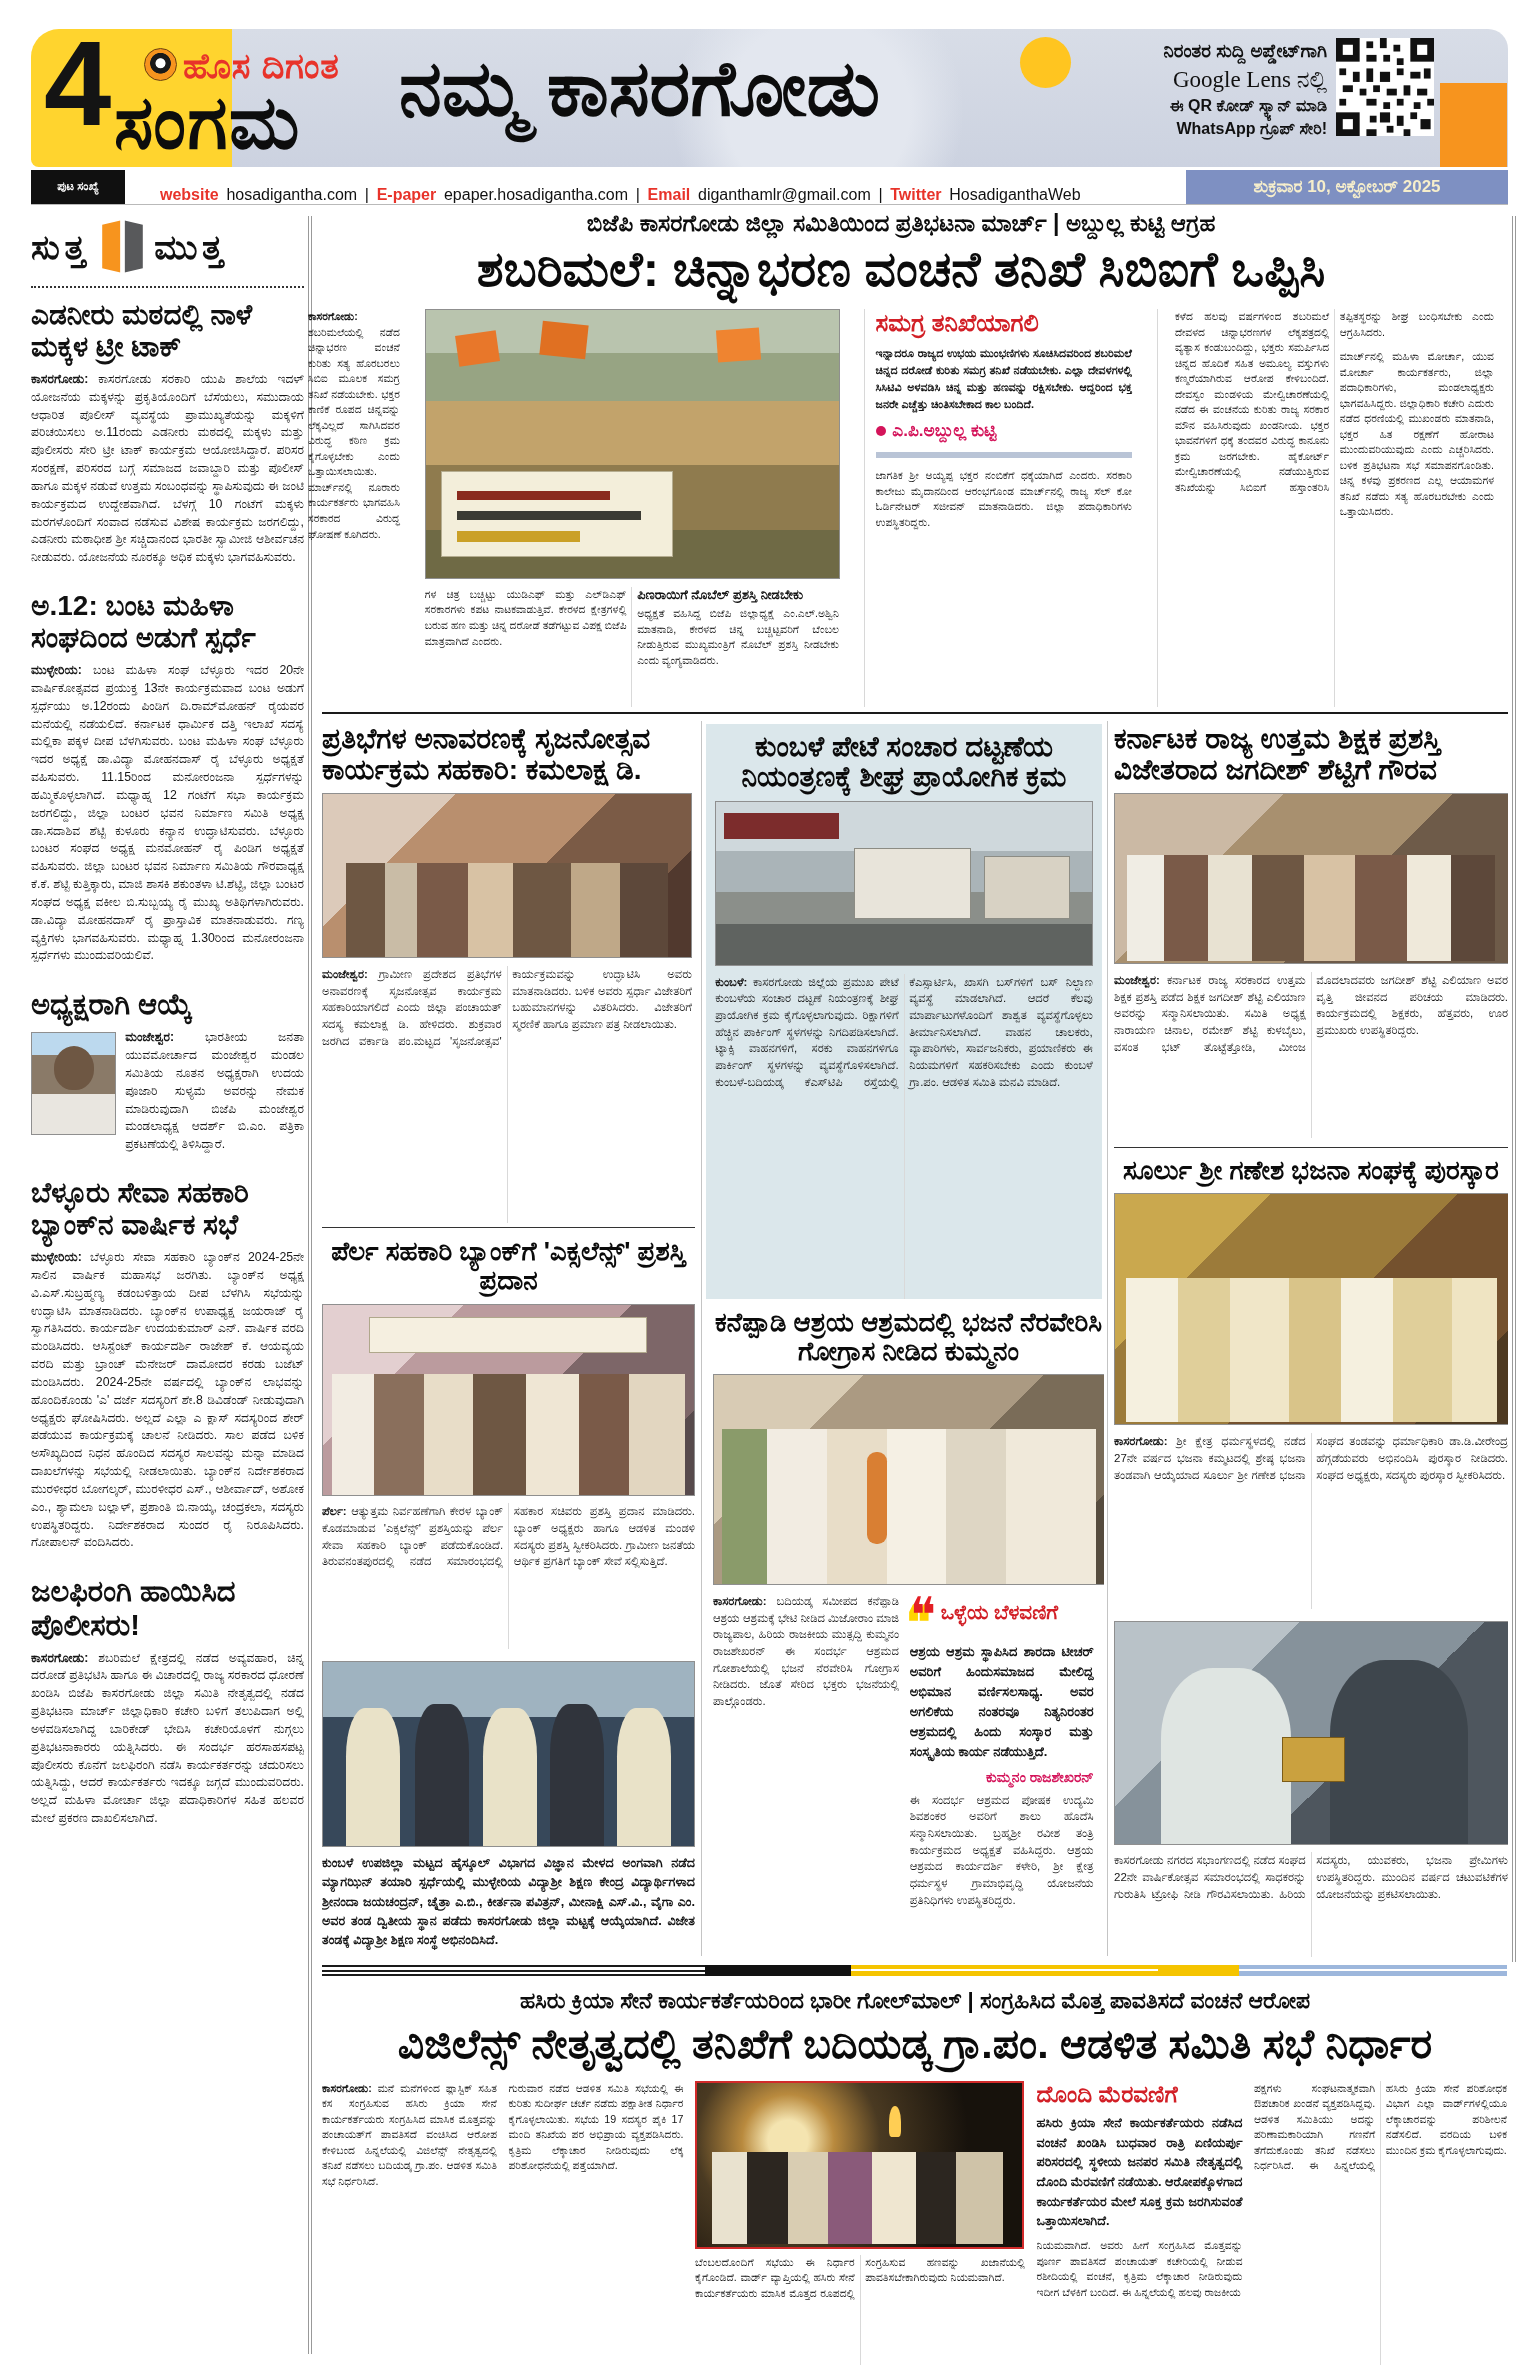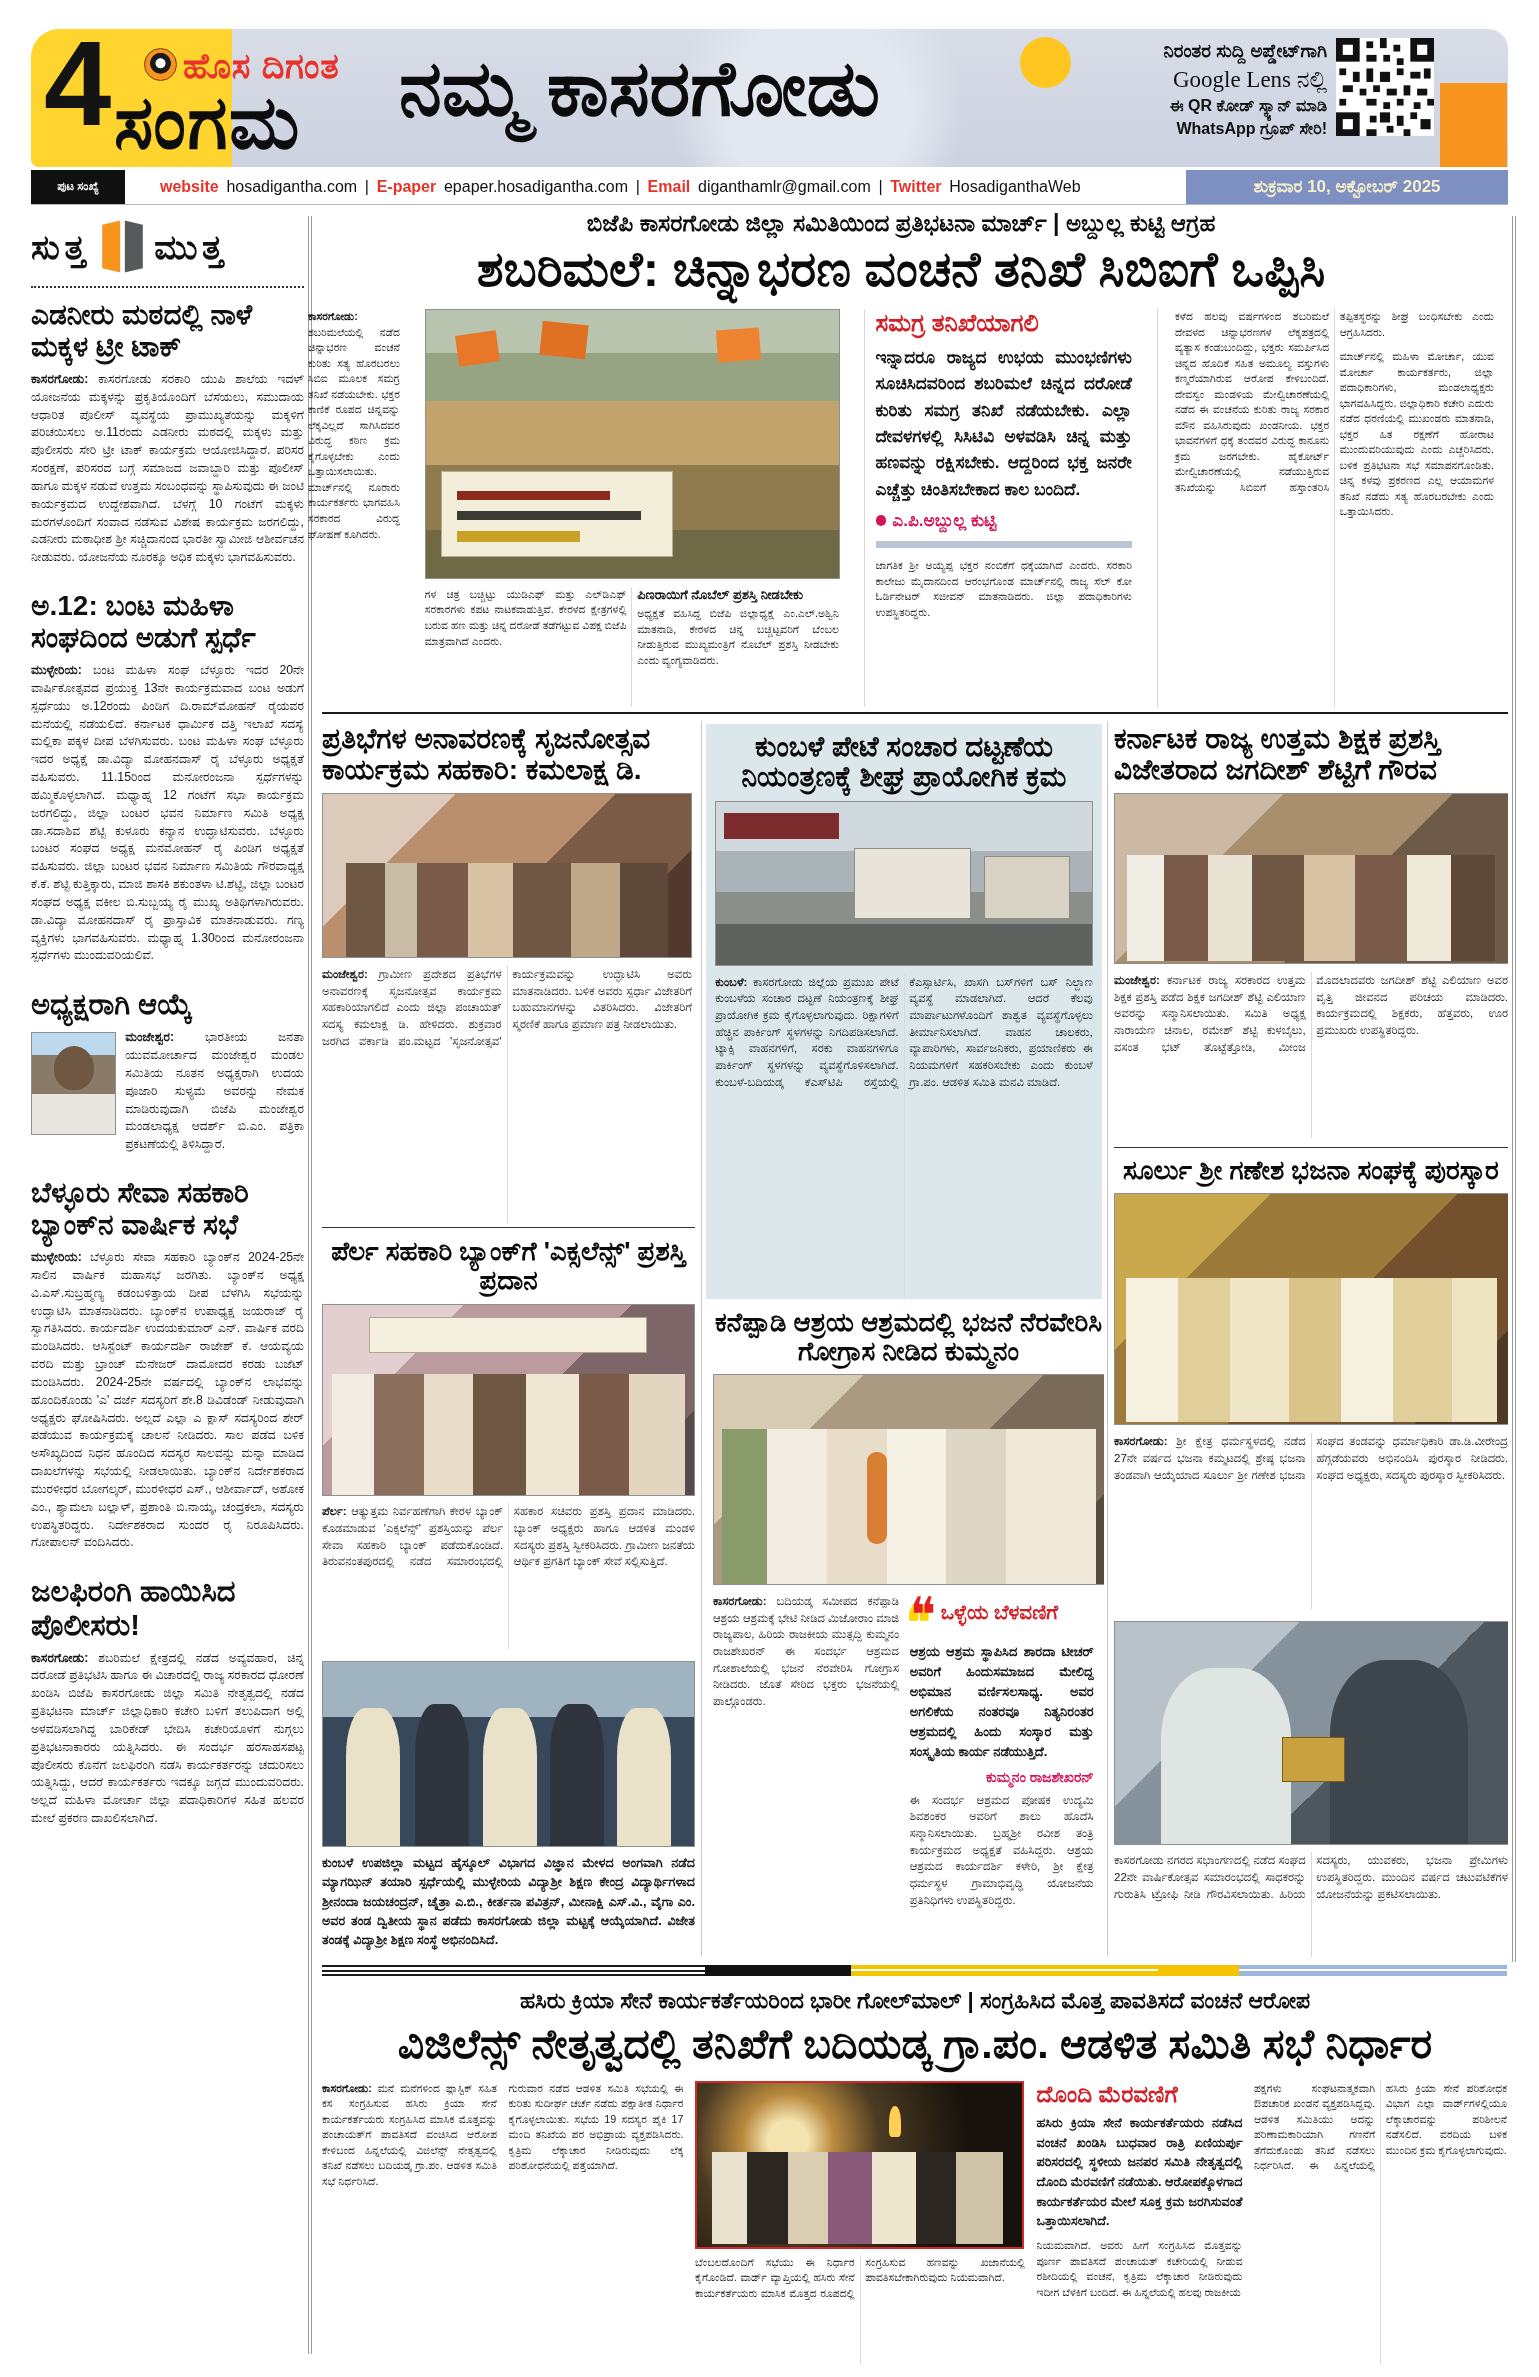--- a/index.html
+++ b/index.html
@@ -93,21 +93,21 @@
           <rect x="20" y="27" width="2" height="2"></rect>
       </g>
     </svg>
     <div class="abs" style="left:1440px;top:83px;width:67px;height:84px;background:#f7941e"></div>
   </div>
 
   <div class="abs" style="left:31px;top:170px;width:1477px;height:34px;border-bottom:1.5px solid #b9b9b9">
     <div class="abs" style="left:0;top:0;width:94px;height:34px;background:#101010;color:#fff;display:flex;align-items:center;justify-content:center;text-align:center">
       <span style="font-size:11.5px;font-weight:bold;line-height:1.2;width:54px;display:inline-block">ಪುಟ ಸಂಖ್ಯೆ</span>
     </div>
-    <div class="abs" style="left:94px;top:0;width:1058px;height:34px;background:#ffffff;display:flex;align-items:center;gap:7.7px;padding-left:35px;font-size:16px;white-space:nowrap">
+    <div class="abs" style="left:94px;top:0;width:1058px;height:34px;background:#ffffff;display:flex;align-items:flex-end;gap:7.7px;padding-left:35px;font-size:16px;white-space:nowrap">
       <span class="strip-label">website</span>
       <span>hosadigantha.com</span>
       <span>|</span>
       <span class="strip-label">E-paper</span>
       <span>epaper.hosadigantha.com</span>
       <span>|</span>
       <span class="strip-label">Email</span>
       <span>diganthamlr@gmail.com</span>
       <span>|</span>
       <span class="strip-label">Twitter</span>
@@ -203,21 +203,21 @@
         </div>
         <div class="cols2" style="margin-top:7.7px;height:123px;overflow:hidden">
           <div class="body small jt">ಗಳ ಚಿತ್ರ ಬಚ್ಚಿಟ್ಟು ಯುಡಿಎಫ್ ಮತ್ತು ಎಲ್‌ಡಿಎಫ್ ಸರಕಾರಗಳು ಕಪಟ ನಾಟಕವಾಡುತ್ತಿವೆ. ಕೇರಳದ ಕ್ಷೇತ್ರಗಳಲ್ಲಿ ಬರುವ ಹಣ ಮತ್ತು ಚಿನ್ನ ದರೋಡೆ ತಡೆಗಟ್ಟುವ ವಿಪಕ್ಷ ಬಿಜೆಪಿ ಮಾತ್ರವಾಗಿದೆ ಎಂದರು.</div>
           <div class="dl" style="font-size:13px;margin:6.1px 0 3.1px">ಪಿಣರಾಯಿಗೆ ನೊಬೆಲ್ ಪ್ರಶಸ್ತಿ ನೀಡಬೇಕು</div>
           <div class="body small jt">ಅಧ್ಯಕ್ಷತೆ ವಹಿಸಿದ್ದ ಬಿಜೆಪಿ ಜಿಲ್ಲಾಧ್ಯಕ್ಷೆ ಎಂ.ಎಲ್.ಅಶ್ವಿನಿ ಮಾತನಾಡಿ, ಕೇರಳದ ಚಿನ್ನ ಬಚ್ಚಿಟ್ಟವರಿಗೆ ಬೆಂಬಲ ನೀಡುತ್ತಿರುವ ಮುಖ್ಯಮಂತ್ರಿಗೆ ನೊಬೆಲ್ ಪ್ರಶಸ್ತಿ ನೀಡಬೇಕು ಎಂದು ವ್ಯಂಗ್ಯವಾಡಿದರು.</div>
         </div>
       </div>
 
       <div style="width:282px;border-left:0.8px solid #d8d8d8;padding-left:10.7px">
         <div class="redhead" style="font-size:24px">ಸಮಗ್ರ ತನಿಖೆಯಾಗಲಿ</div>
-        <div class="jt" style="font-size:17px;font-weight:bold;line-height:1.55;margin-top:7.7px">ಇನ್ನಾದರೂ ರಾಜ್ಯದ ಉಭಯ ಮುಂಭಣಿಗಳು ಸೂಚಿಸಿದವರಿಂದ ಶಬರಿಮಲೆ ಚಿನ್ನದ ದರೋಡೆ ಕುರಿತು ಸಮಗ್ರ ತನಿಖೆ ನಡೆಯಬೇಕು. ಎಲ್ಲಾ ದೇವಳಗಳಲ್ಲಿ ಸಿಸಿಟಿವಿ ಅಳವಡಿಸಿ ಚಿನ್ನ ಮತ್ತು ಹಣವನ್ನು ರಕ್ಷಿಸಬೇಕು. ಆದ್ದರಿಂದ ಭಕ್ತ ಜನರೇ ಎಚ್ಚೆತ್ತು ಚಿಂತಿಸಬೇಕಾದ ಕಾಲ ಬಂದಿದೆ.</div>
+        <div class="jt" style="font-size:11px;font-weight:bold;line-height:1.55;margin-top:7.7px">ಇನ್ನಾದರೂ ರಾಜ್ಯದ ಉಭಯ ಮುಂಭಣಿಗಳು ಸೂಚಿಸಿದವರಿಂದ ಶಬರಿಮಲೆ ಚಿನ್ನದ ದರೋಡೆ ಕುರಿತು ಸಮಗ್ರ ತನಿಖೆ ನಡೆಯಬೇಕು. ಎಲ್ಲಾ ದೇವಳಗಳಲ್ಲಿ ಸಿಸಿಟಿವಿ ಅಳವಡಿಸಿ ಚಿನ್ನ ಮತ್ತು ಹಣವನ್ನು ರಕ್ಷಿಸಬೇಕು. ಆದ್ದರಿಂದ ಭಕ್ತ ಜನರೇ ಎಚ್ಚೆತ್ತು ಚಿಂತಿಸಬೇಕಾದ ಕಾಲ ಬಂದಿದೆ.</div>
         <div style="margin-top:7.7px;display:flex;align-items:center;gap:6.1px">
           <span style="width:10.7px;height:10.7px;border-radius:50%;background:#d4145a;display:inline-block"></span>
           <span class="attrib" style="font-size:17px">ಎ.ಪಿ.ಅಬ್ದುಲ್ಲ ಕುಟ್ಟಿ</span>
         </div>
         <div style="height:6.1px;background:#b9c4d6;margin:10.7px 0"></div>
         <div class="body small jt">ಜಾಗತಿಕ ಶ್ರೀ ಅಯ್ಯಪ್ಪ ಭಕ್ತರ ನಂಬಿಕೆಗೆ ಧಕ್ಕೆಯಾಗಿದೆ ಎಂದರು. ಸರಕಾರಿ ಕಾಲೇಜು ಮೈದಾನದಿಂದ ಆರಂಭಗೊಂಡ ಮಾರ್ಚ್‌ನಲ್ಲಿ ರಾಜ್ಯ ಸೆಲ್ ಕೋ ಓರ್ಡಿನೇಟರ್ ಸಜೀವನ್ ಮಾತನಾಡಿದರು. ಜಿಲ್ಲಾ ಪದಾಧಿಕಾರಿಗಳು ಉಪಸ್ಥಿತರಿದ್ದರು.</div>
       </div>
 
       <div style="width:351px;border-left:0.8px solid #d8d8d8;padding-left:17px" class="cols2">
         <div class="body small jt">ಕಳೆದ ಹಲವು ವರ್ಷಗಳಿಂದ ಶಬರಿಮಲೆ ದೇವಳದ ಚಿನ್ನಾಭರಣಗಳ ಲೆಕ್ಕಪತ್ರದಲ್ಲಿ ವ್ಯತ್ಯಾಸ ಕಂಡುಬಂದಿದ್ದು, ಭಕ್ತರು ಸಮರ್ಪಿಸಿದ ಚಿನ್ನದ ಹೊದಿಕೆ ಸಹಿತ ಅಮೂಲ್ಯ ವಸ್ತುಗಳು ಕಣ್ಮರೆಯಾಗಿರುವ ಆರೋಪ ಕೇಳಿಬಂದಿದೆ. ದೇವಸ್ವಂ ಮಂಡಳಿಯ ಮೇಲ್ವಿಚಾರಣೆಯಲ್ಲಿ ನಡೆದ ಈ ವಂಚನೆಯ ಕುರಿತು ರಾಜ್ಯ ಸರಕಾರ ಮೌನ ವಹಿಸಿರುವುದು ಖಂಡನೀಯ. ಭಕ್ತರ ಭಾವನೆಗಳಿಗೆ ಧಕ್ಕೆ ತಂದವರ ವಿರುದ್ಧ ಕಾನೂನು ಕ್ರಮ ಜರಗಬೇಕು. ಹೈಕೋರ್ಟ್ ಮೇಲ್ವಿಚಾರಣೆಯಲ್ಲಿ ನಡೆಯುತ್ತಿರುವ ತನಿಖೆಯನ್ನು ಸಿಬಿಐಗೆ ಹಸ್ತಾಂತರಿಸಿ ತಪ್ಪಿತಸ್ಥರನ್ನು ಶೀಘ್ರ ಬಂಧಿಸಬೇಕು ಎಂದು ಆಗ್ರಹಿಸಿದರು.</div>

